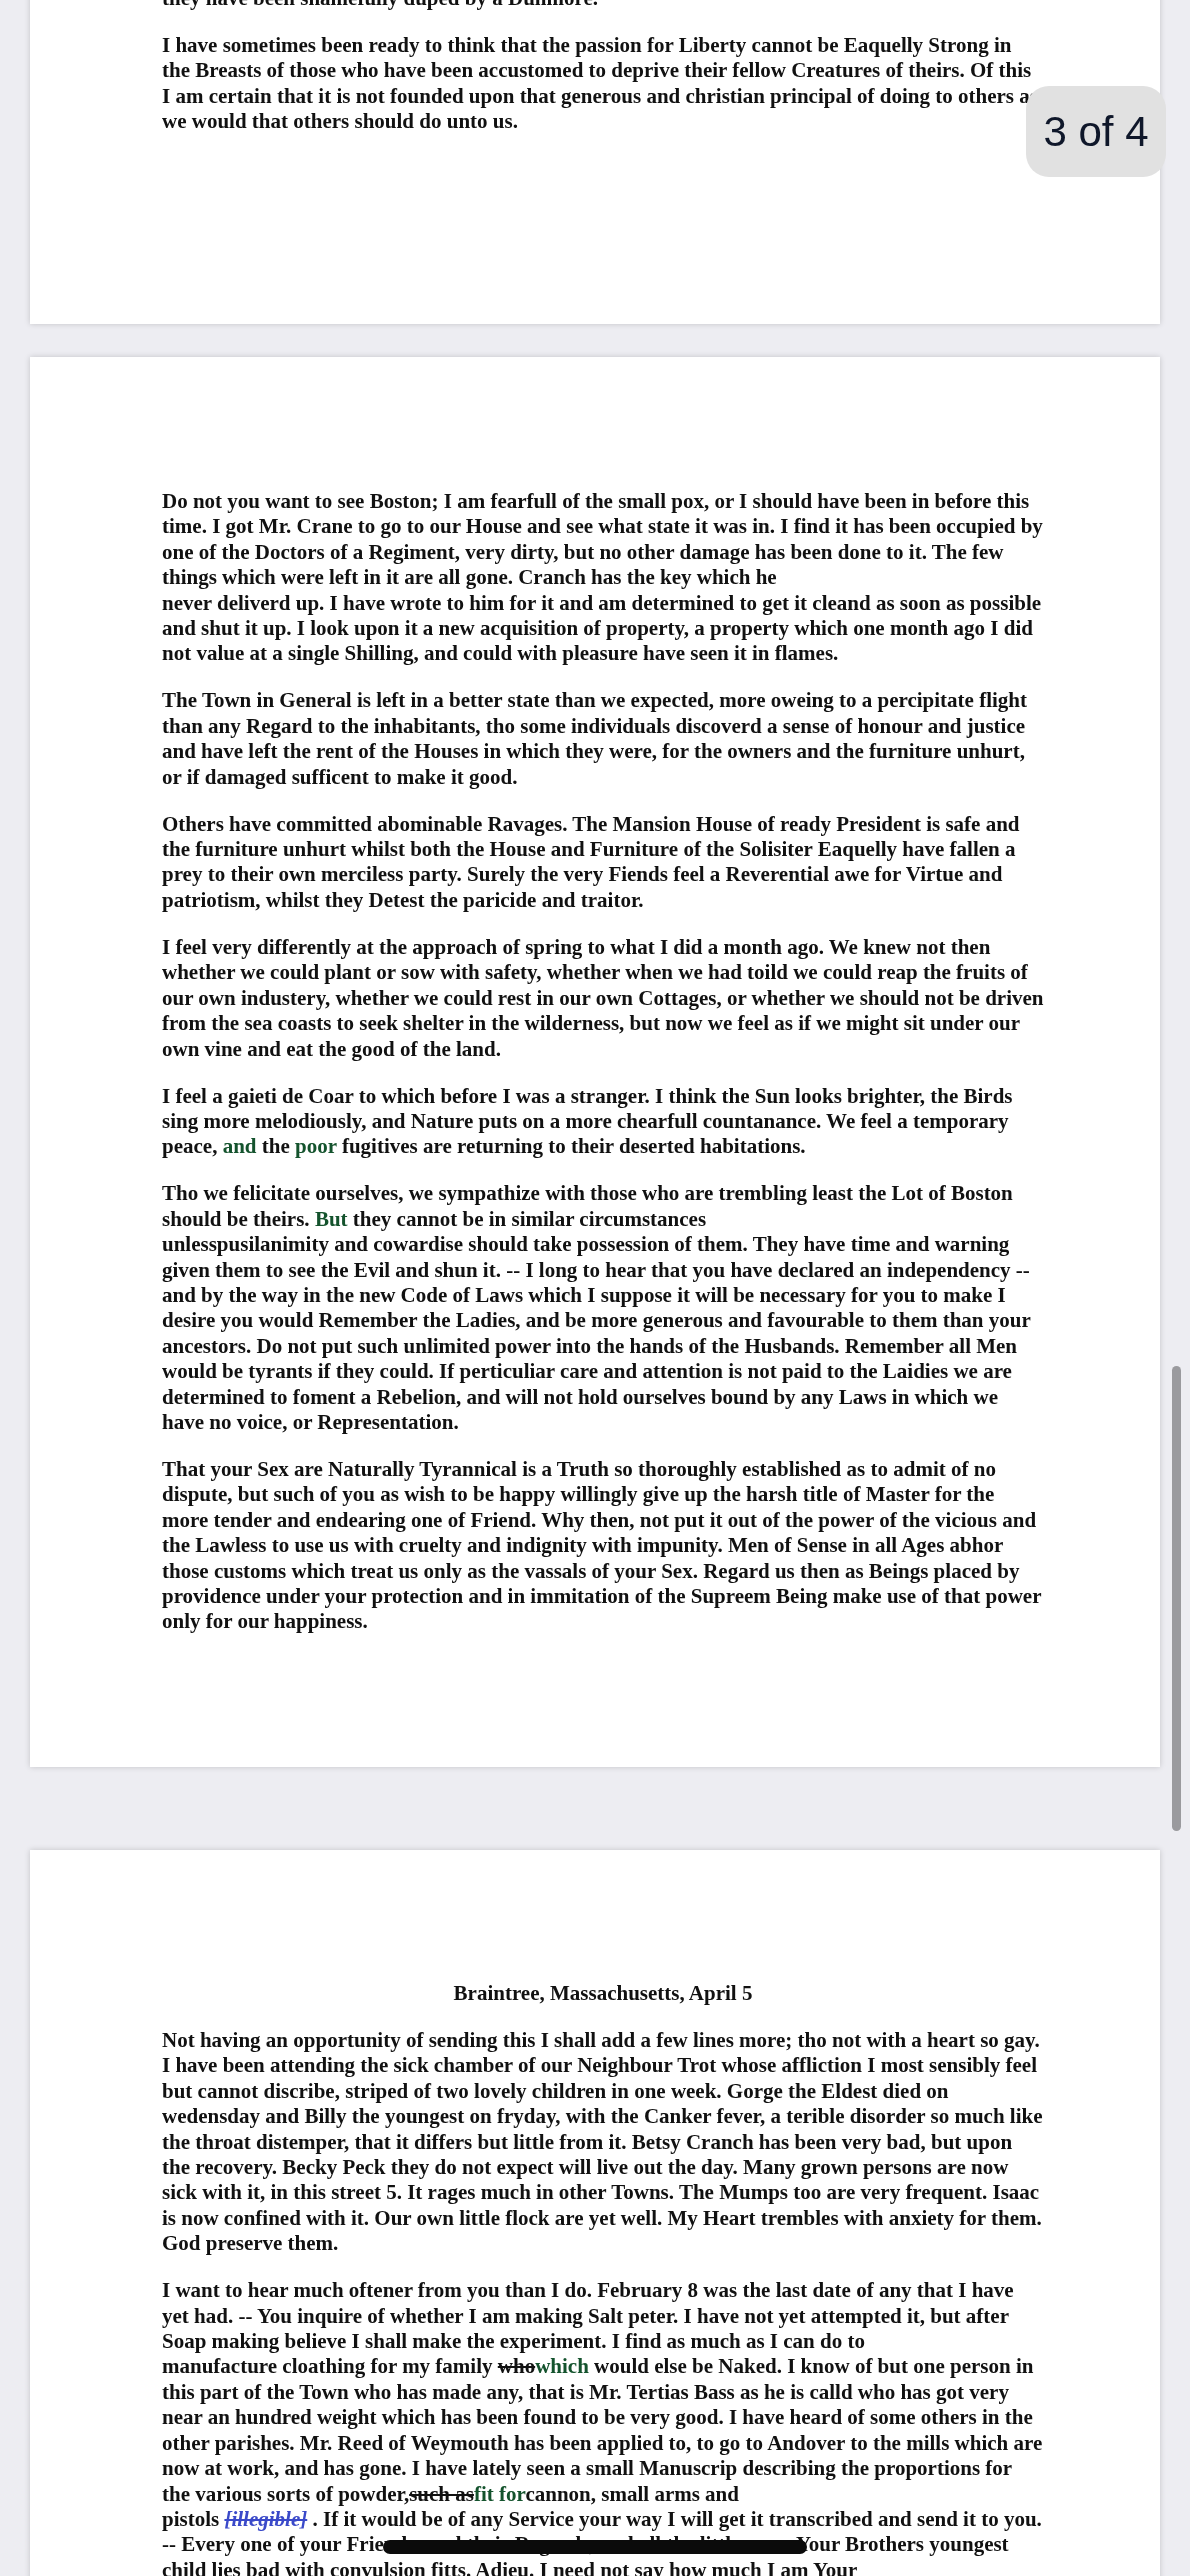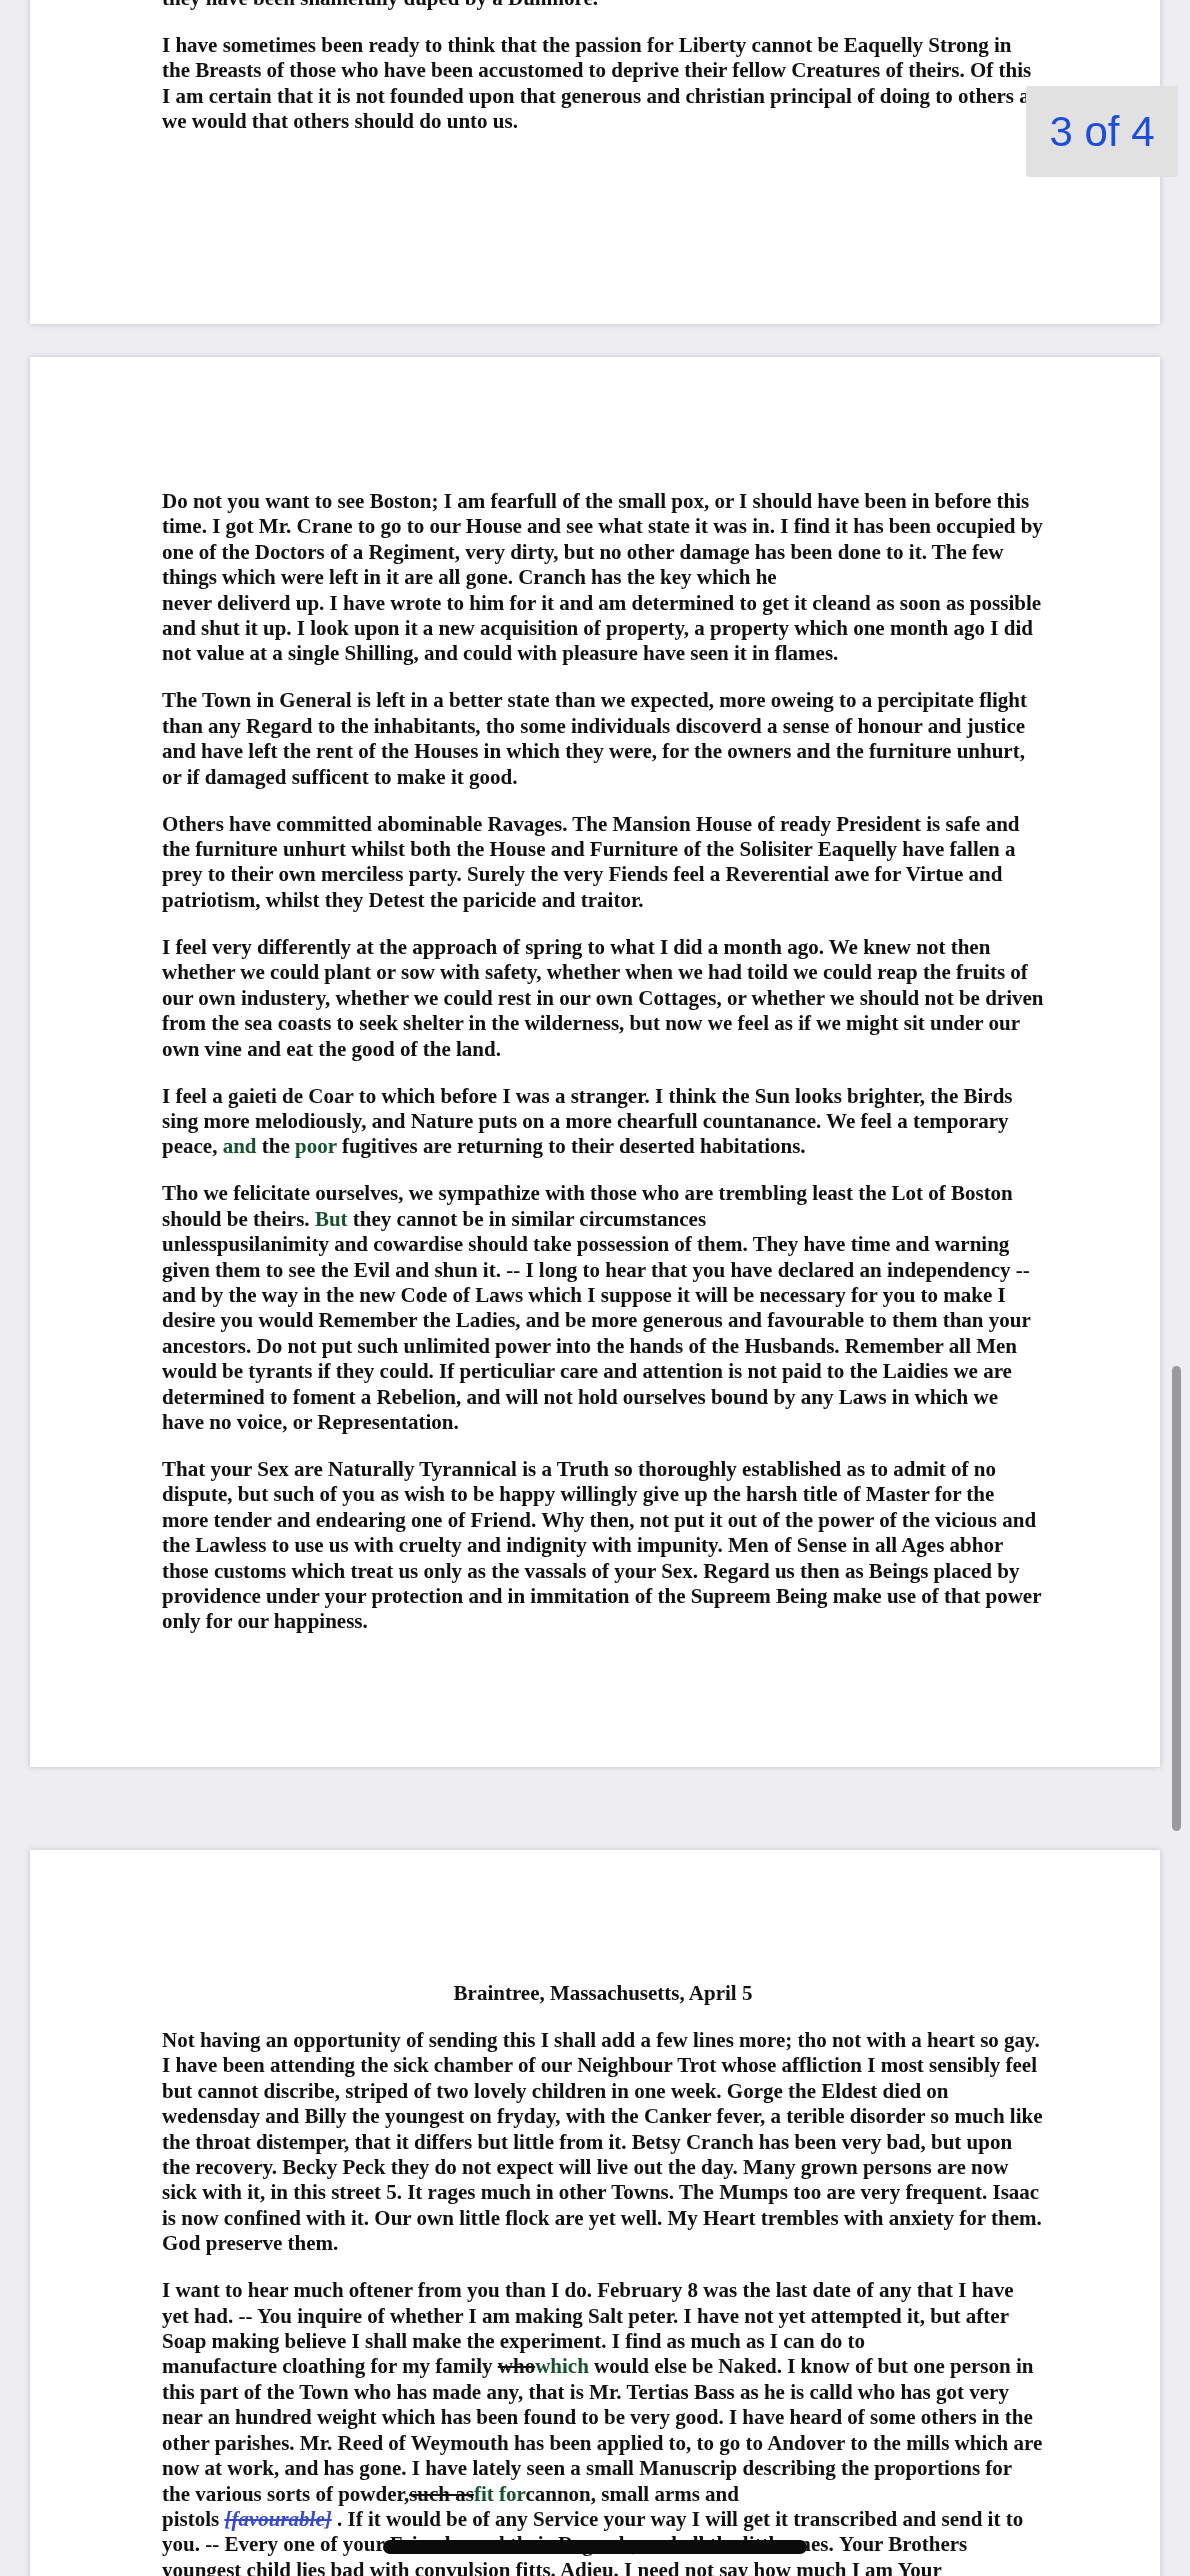--- a/index.html
+++ b/index.html
@@ -24,25 +24,25 @@
   .dim { color: #14532d; }
   .del { text-decoration: line-through; }
   .illegible { color: #3a49c9; font-style: italic; text-decoration: line-through; }
   .heading { text-align: center; font-weight: bold; margin: 0 0 21px 0; }
 
   #page-2 .content { top: 89px; }
   #page-3 .content { top: 132px; }
   #page-4 .content { top: 131px; }
 
   .page-badge {
-    position: absolute; left: 1026px; top: 86px; width: 152px; height: 91px;
-    background: #e1e1e1; border-radius: 3px;
+    position: absolute; left: 1026px; top: 86px; width: 140px; height: 91px;
+    background: #e1e1e1; border-radius: 23px;
     display: flex; align-items: center; justify-content: center;
     font-family: "Liberation Sans", "DejaVu Sans", sans-serif;
-    font-size: 42px; color: #1d4ed8;
+    font-size: 42px; color: #0f172a;
   }
   .scrollbar {
     position: absolute; left: 1172px; top: 1366px; width: 8.6px; height: 465px;
     background: #9a9a9e; border-radius: 4.8px;
   }
   .home-indicator {
     position: absolute; left: 383px; top: 2540px; width: 424px; height: 14.4px;
     background: #0b0b0b; border-radius: 7.7px;
   }
 </style>
@@ -78,21 +78,21 @@
   </div>
 </div>
 
 <div class="page" id="page-4">
   <div class="content">
     <p class="heading">Braintree, Massachusetts, April 5</p>
     <p>Not having an opportunity of sending this I shall add a few lines more; tho not with a heart so gay. I have been attending the sick chamber of our Neighbour Trot whose affliction I most sensibly feel but cannot discribe, striped of two lovely children in one week. Gorge the Eldest died on wedensday and Billy the youngest on fryday, with the Canker fever, a terible disorder so much like the throat distemper, that it differs but little from it. Betsy Cranch has been very bad, but upon the recovery. Becky Peck they do not expect will live out the day. Many grown persons are now sick with it, in this street 5. It rages much in other Towns. The Mumps too are very frequent. Isaac is now confined with it. Our own little flock are yet well. My Heart trembles with anxiety for them. God preserve them.</p>
     <p>
       <span>I want to hear much oftener from you than I do. February 8 was the last date of any that I have yet had. -- You inquire of whether I am making Salt peter. I have not yet attempted it, but after Soap making believe I shall make the experiment. I find as much as I can do to</span><br>
       <span>manufacture cloathing for my family </span><span class="del">who</span><span class="dim">which</span><span> would else be Naked. I know of but one person in this part of the Town who has made any, that is Mr. Tertias Bass as he is calld who has got very near an hundred weight which has been found to be very good. I have heard of some others in the other parishes. Mr. Reed of Weymouth has been applied to, to go to Andover to the mills which are now at work, and has gone. I have lately seen a small Manuscrip describing the proportions for the various sorts of powder,</span><span class="del">such as</span><span class="dim">fit for</span><span>cannon, small arms and</span><br>
-      <span>pistols </span><span class="illegible">[favourable]</span><span> . If it would be of any Service your way I will get it transcribed and send it to you. -- Every one of your Friends send their Regards, and all the little ones. </span><b>Your Brothers youngest child</b><span> lies bad with convulsion fitts. Adieu. I need not say how much I am Your</span>
+      <span>pistols </span><span class="illegible">[illegible]</span><span> . If it would be of any Service your way I will get it transcribed and send it to you. -- Every one of your Friends send their Regards, and all the little ones. </span><b>Your Brothers youngest child</b><span> lies bad with convulsion fitts. Adieu. I need not say how much I am Your</span>
     </p>
   </div>
 </div>
 
 <div class="page-badge">3 of 4</div>
 <div class="scrollbar"></div>
 <div class="home-indicator"></div>
 
 
 </body></html>

